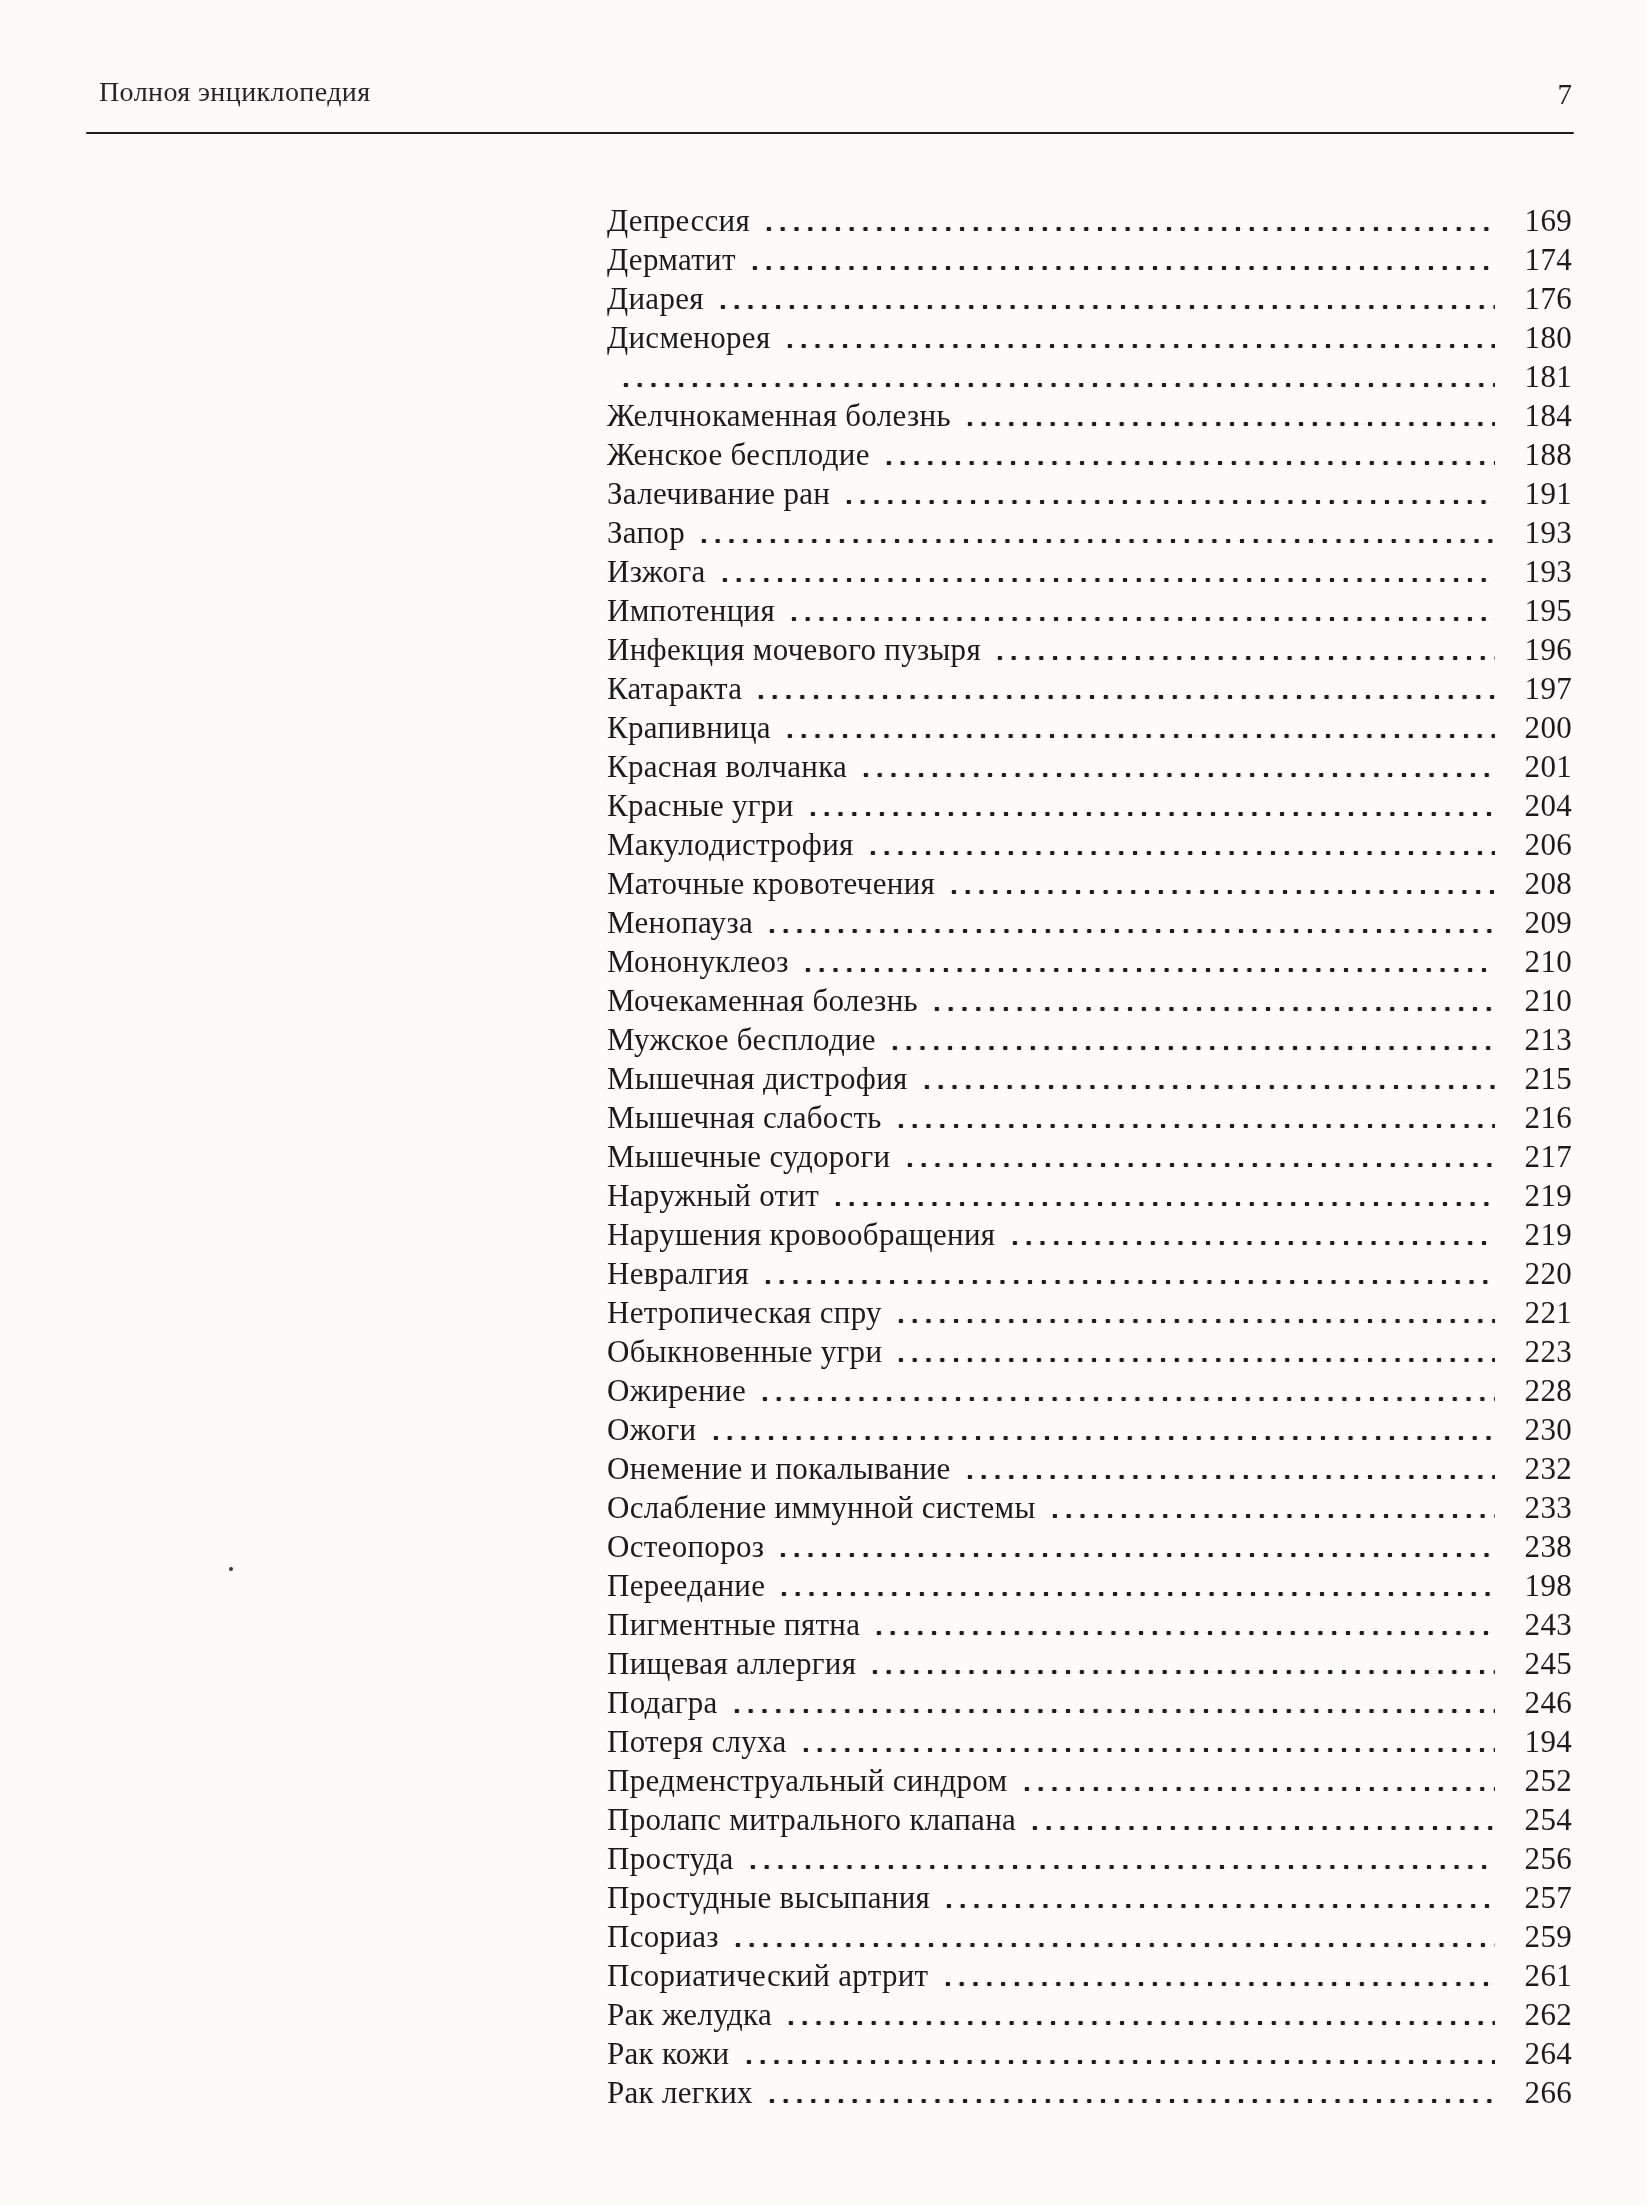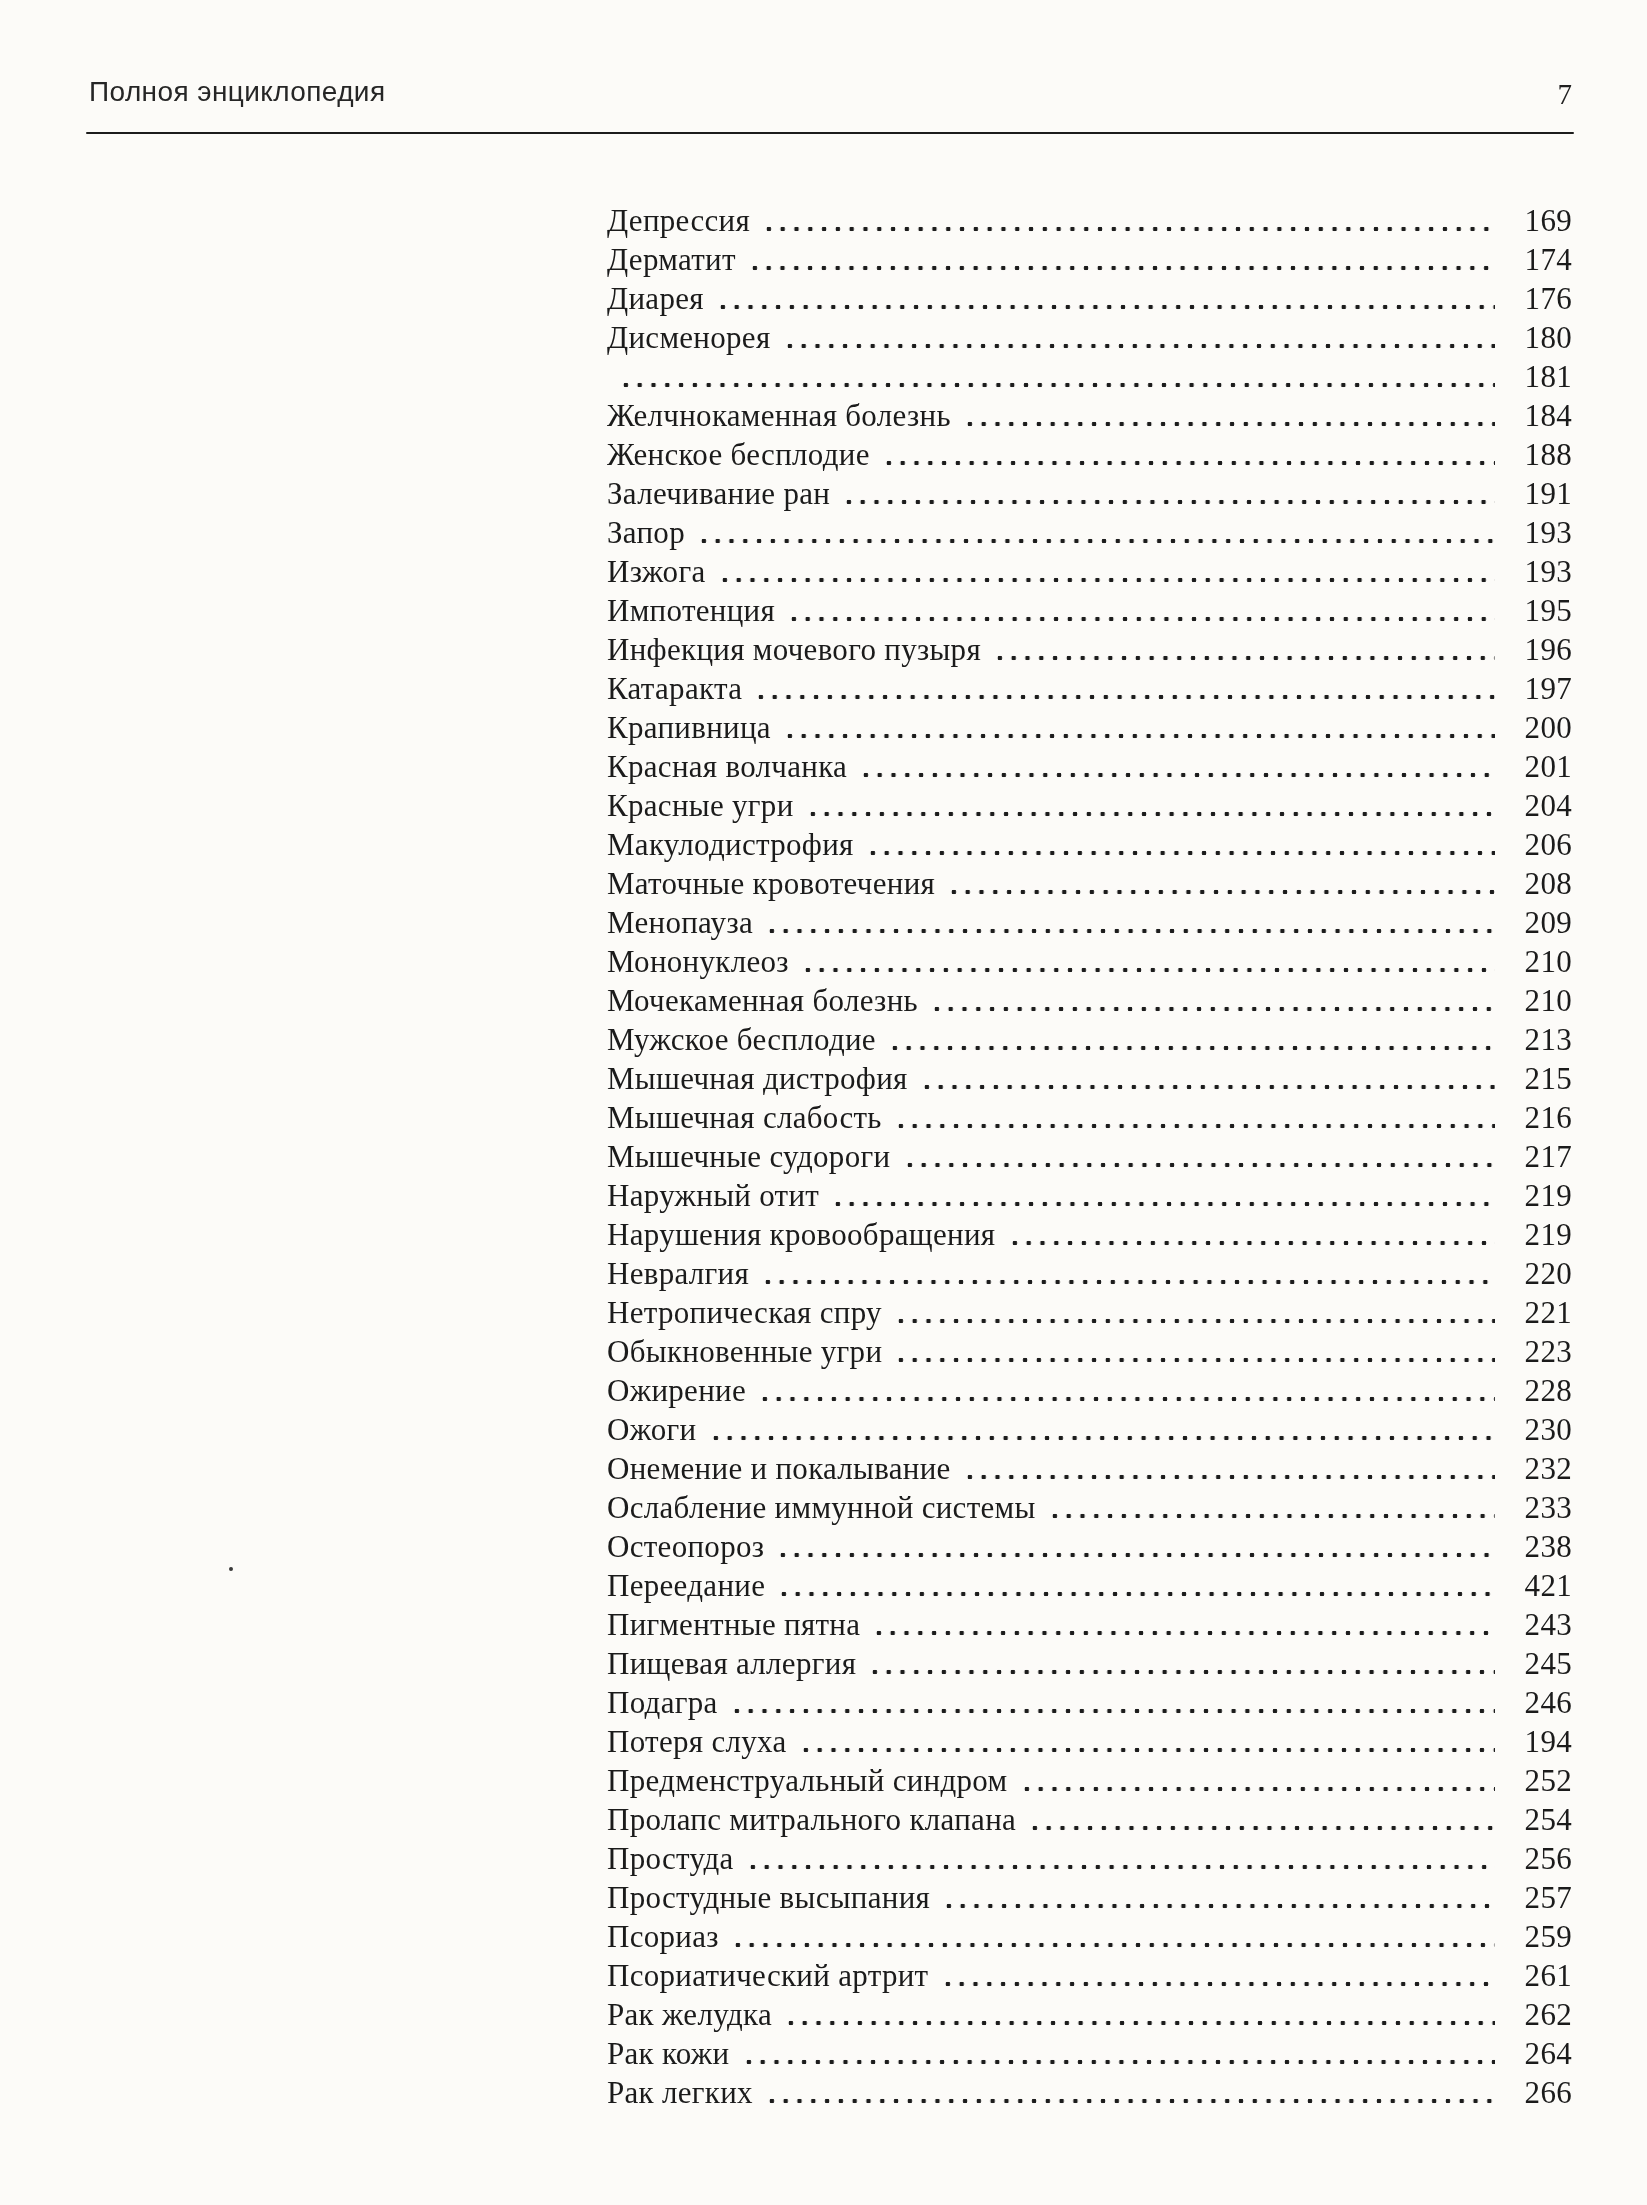--- a/index.html
+++ b/index.html
@@ -10,23 +10,23 @@
     width: 1648px;
     height: 2205px;
     position: relative;
     background: #fcfbf8;
     font-family: "Liberation Serif", serif;
     color: #1b1b1b;
     overflow: hidden;
   }
   .page-header-title {
     position: absolute;
-    left: 89px;
+    left: 99px;
     top: 76px;
-    font-family: Liberation Sans, sans-serif;
+    font-family: Liberation Serif, serif;
     font-size: 28px;
     letter-spacing: 0.4px;
     color: #262626;
     white-space: nowrap;
   }
   .page-number-top {
     position: absolute;
     right: 76px;
     top: 78px;
     font-family: "Liberation Serif", serif;
@@ -305,21 +305,21 @@
 
     <div class="toc-row">
       <span class="toc-title">Остеопороз</span>
       <span class="toc-leader"></span>
       <span class="toc-page">238</span>
     </div>
 
     <div class="toc-row">
       <span class="toc-title">Переедание</span>
       <span class="toc-leader"></span>
-      <span class="toc-page">421</span>
+      <span class="toc-page">198</span>
     </div>
 
     <div class="toc-row">
       <span class="toc-title">Пигментные пятна</span>
       <span class="toc-leader"></span>
       <span class="toc-page">243</span>
     </div>
 
     <div class="toc-row">
       <span class="toc-title">Пищевая аллергия</span>

